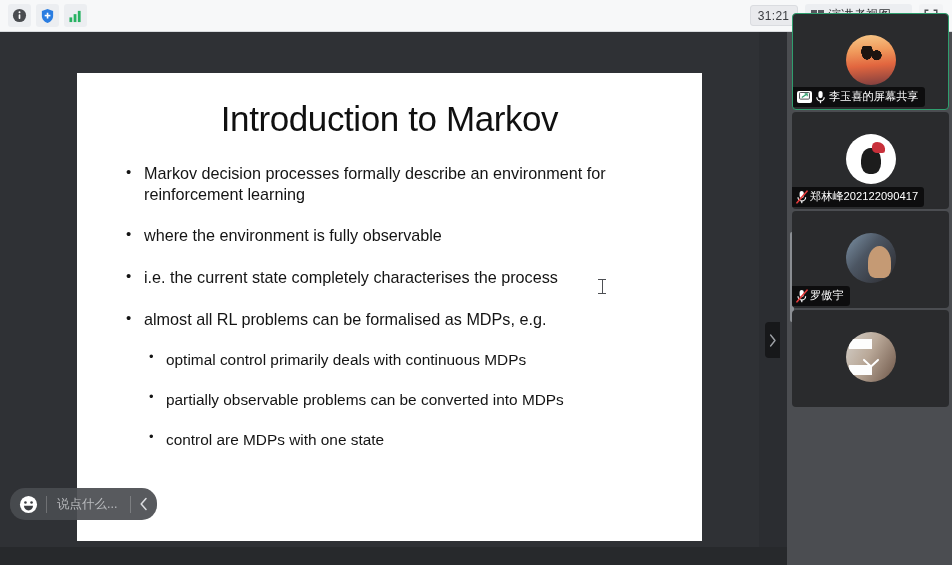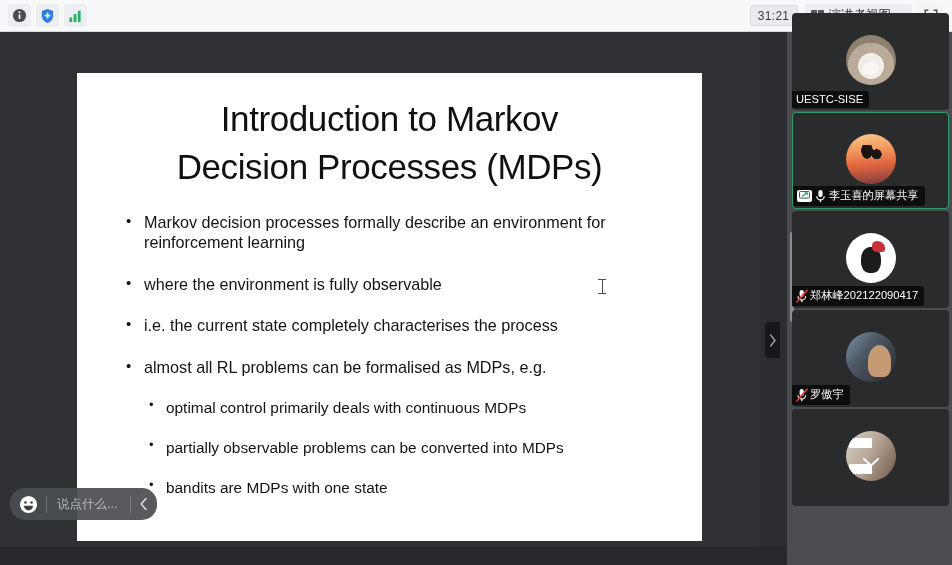--- a/index.html
+++ b/index.html
@@ -293,32 +293,31 @@
         </svg>
       </div>
     </div>
   </div>
 
   <div class="stage">
 
     <div class="slide">
       <div class="slide-title">
         <div>Introduction to Markov</div>
-        <div>Decision Processes (MDPs)</div>
       </div>
 
       <div class="bullets">
         <div class="b1">Markov decision processes formally describe an environment for reinforcement learning</div>
         <div class="b1">where the environment is fully observable</div>
         <div class="b1">i.e. the current state completely characterises the process</div>
         <div class="b1">almost all RL problems can be formalised as MDPs, e.g.</div>
 
         <div class="b2">optimal control primarily deals with continuous MDPs</div>
         <div class="b2">partially observable problems can be converted into MDPs</div>
-        <div class="b2">bandits are MDPs with one state</div>
+        <div class="b2">control are MDPs with one state</div>
       </div>
     </div>
 
     <div class="text-cursor">
         <i></i>
       </div>
 
     <div class="stage-bottom"></div>
 
     <div class="chatbar">
@@ -347,26 +346,20 @@
     </div>
   </div>
 
   <div class="panel">
     <div class="scrollbar-track">
       <div class="scrollbar-thumb"></div>
     </div>
 
     <div class="tiles">
 
-      <div class="tile">
-        <div class="avatar av-dog"></div>
-        <div class="name-tag">
-          <span class="label">UESTC-SISE</span>
-        </div>
-      </div>
 
       <div class="tile active">
         <div class="avatar av-palm"></div>
         <div class="name-tag">
           <span class="badge-share">
             <svg width="11" height="9" viewBox="0 0 12 10">
               <rect x="0.5" y="0.5" width="11" height="7.4" rx="1" fill="none" stroke="#3a3c40" stroke-width="1"></rect>
               <path d="M3 6 L8.4 2.4" stroke="#2f9e6e" stroke-width="1.3" fill="none"></path>
               <path d="M6.2 2.1 H9 V4.8" fill="none" stroke="#2f9e6e" stroke-width="1.3"></path>
             </svg>

